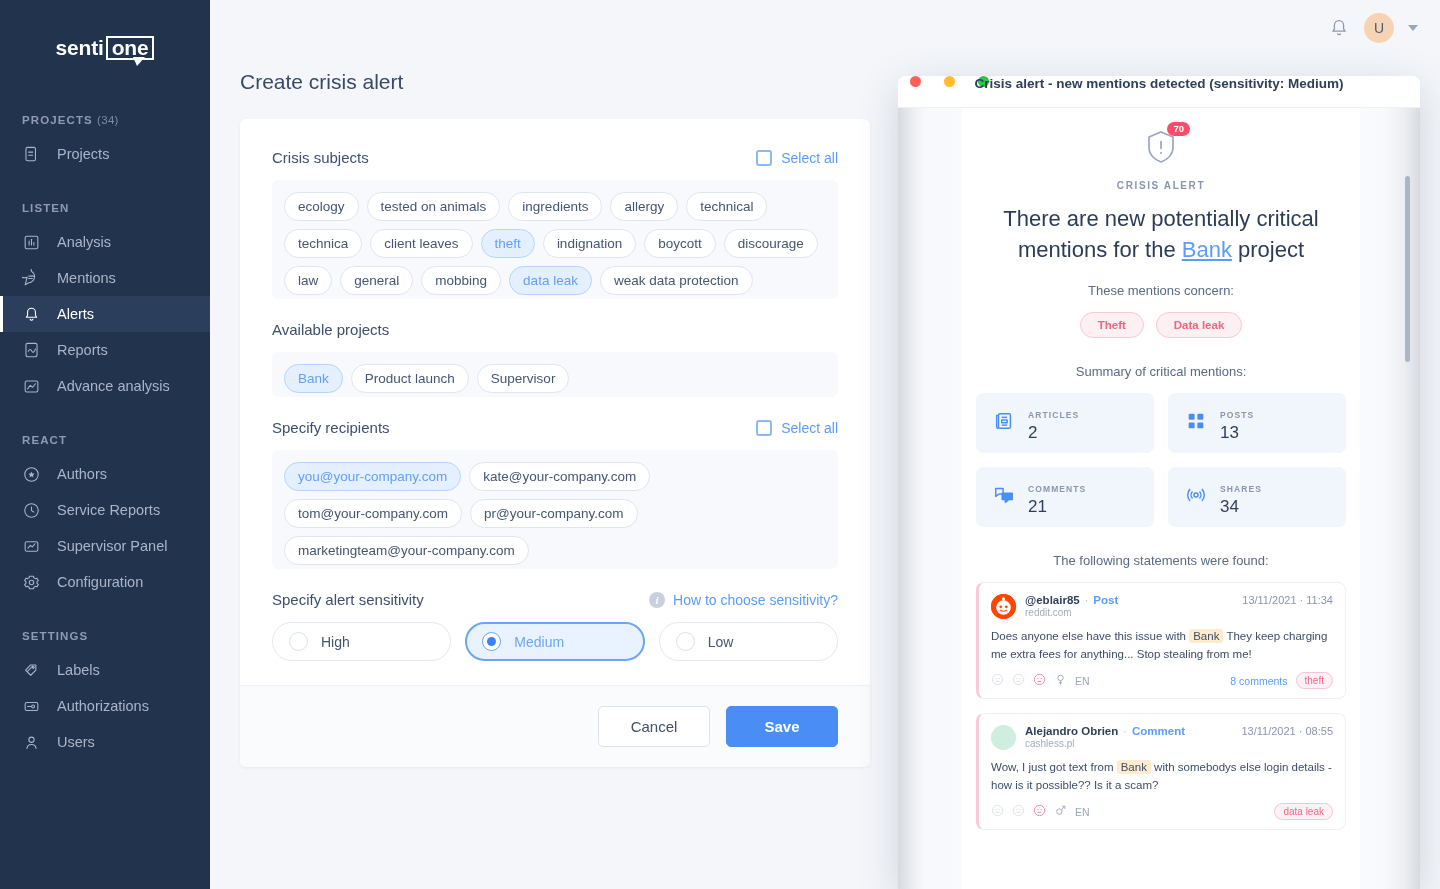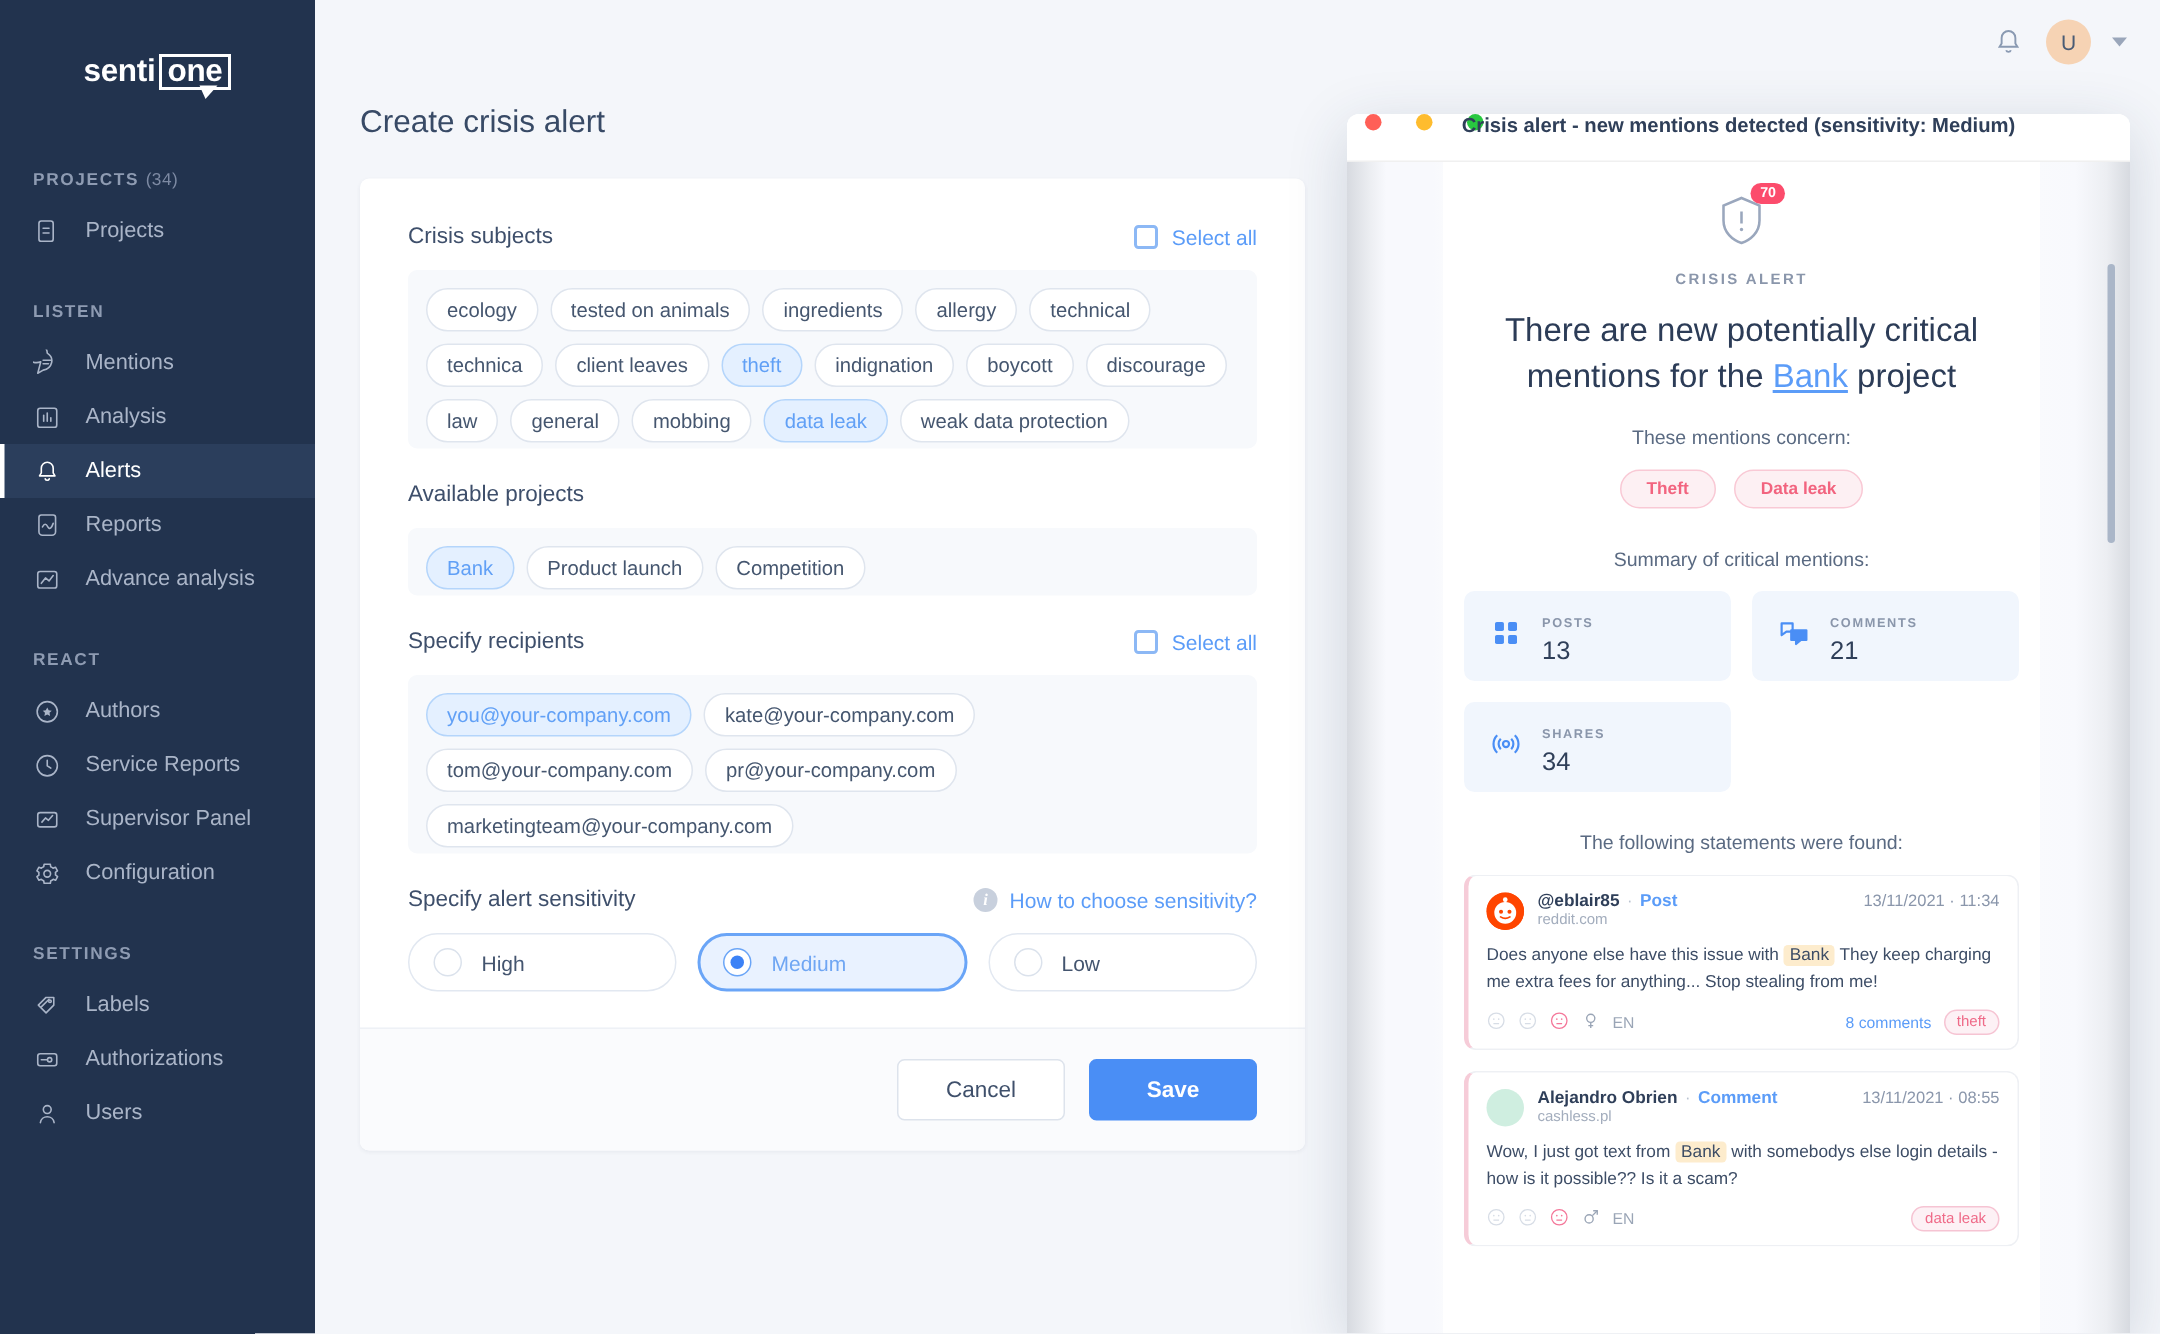--- a/index.html
+++ b/index.html
@@ -294,37 +294,37 @@
             <line x1="8.5" y1="13" x2="13.5" y2="13"></line>
           </svg>
         </span>
         <span>Projects</span>
       </div>
       <div class="nav-gap"></div>
       <div class="nav-section">LISTEN</div>
       <div class="nav-item">
         <span class="ico">
           <svg width="19" height="19" viewBox="0 0 24 24" fill="none" stroke="currentColor" stroke-width="1.35" stroke-linecap="round" stroke-linejoin="round">
-            <path d="M12 3a9 8 0 1 0-5.5 7.4L4 20l4.6-2.6A9 8 0 0 0 12 3z"></path>
-            <line x1="8.5" y1="9" x2="15" y2="9"></line>
-            <line x1="8.5" y1="12" x2="13" y2="12"></line>
-          </svg>
-        </span>
-        <span>Mentions</span>
-      </div>
-      <div class="nav-item">
-        <span class="ico">
-          <svg width="19" height="19" viewBox="0 0 24 24" fill="none" stroke="currentColor" stroke-width="1.35" stroke-linecap="round" stroke-linejoin="round">
             <rect x="4" y="4" width="16" height="16" rx="2"></rect>
             <line x1="9" y1="15" x2="9" y2="10"></line>
             <line x1="12" y1="15" x2="12" y2="8"></line>
             <line x1="15" y1="15" x2="15" y2="12"></line>
           </svg>
         </span>
         <span>Analysis</span>
+      </div>
+      <div class="nav-item">
+        <span class="ico">
+          <svg width="19" height="19" viewBox="0 0 24 24" fill="none" stroke="currentColor" stroke-width="1.35" stroke-linecap="round" stroke-linejoin="round">
+            <path d="M12 3a9 8 0 1 0-5.5 7.4L4 20l4.6-2.6A9 8 0 0 0 12 3z"></path>
+            <line x1="8.5" y1="9" x2="15" y2="9"></line>
+            <line x1="8.5" y1="12" x2="13" y2="12"></line>
+          </svg>
+        </span>
+        <span>Mentions</span>
       </div>
       <div class="nav-item active">
         <span class="ico">
           <svg width="19" height="19" viewBox="0 0 24 24" fill="none" stroke="currentColor" stroke-width="1.35" stroke-linecap="round" stroke-linejoin="round">
             <path d="M12 4a5 5 0 0 0-5 5v4l-1.5 2.5h13L17 13V9a5 5 0 0 0-5-5z"></path>
             <path d="M10.3 18a1.8 1.8 0 0 0 3.4 0"></path>
           </svg>
         </span>
         <span>Alerts</span>
       </div>
@@ -460,21 +460,21 @@
           <div class="chip selected">data leak</div>
           <div class="chip">weak data protection</div>
         </div>
 
       <div class="sec-head">
         <div class="sec-title">Available projects</div>
       </div>
       <div class="chip-zone" id="project-chips">
           <div class="chip selected">Bank</div>
           <div class="chip">Product launch</div>
-          <div class="chip">Competition</div>
+          <div class="chip">Supervisor</div>
         </div>
 
       <div class="sec-head">
         <div class="sec-title">Specify recipients</div>
         <div class="select-all">
           <span class="cbox"></span>
           <span>Select all</span>
         </div>
       </div>
       <div class="chip-zone" id="recipient-chips">
@@ -544,20 +544,30 @@
       </div>
 
       <div class="concern-lbl">These mentions concern:</div>
       <div class="concern-tags" id="concern-tags">
           <div class="tag-pink">Theft</div>
           <div class="tag-pink">Data leak</div>
         </div>
 
       <div class="summary-lbl">Summary of critical mentions:</div>
       <div class="stat-grid" id="stat-grid">
+          <div class="stat-card">
+            <span><svg width="22" height="22" viewBox="0 0 24 24" fill="none" stroke="#4a8ef5" stroke-width="1.6" stroke-linejoin="round">
+                <rect x="6" y="4" width="13" height="16" rx="1.5"></rect>
+                <path d="M6 6H4v12a2 2 0 0 0 2 2"></path>
+                <line x1="9.5" y1="8" x2="15.5" y2="8"></line>
+                <rect x="9.5" y="11" width="6" height="3"></rect>
+                <line x1="9.5" y1="16.5" x2="15.5" y2="16.5"></line>
+              </svg></span>
+            <span><span class="stat-k">ARTICLES</span><div class="stat-v">2</div></span>
+          </div>
           <div class="stat-card">
             <span><svg width="22" height="22" viewBox="0 0 24 24" fill="#4a8ef5">
                 <rect x="4" y="4" width="6.5" height="6.5" rx="1.3"></rect>
                 <rect x="13.5" y="4" width="6.5" height="6.5" rx="1.3"></rect>
                 <rect x="4" y="13.5" width="6.5" height="6.5" rx="1.3"></rect>
                 <rect x="13.5" y="13.5" width="6.5" height="6.5" rx="1.3"></rect>
               </svg></span>
             <span><span class="stat-k">POSTS</span><div class="stat-v">13</div></span>
           </div>
           <div class="stat-card">

